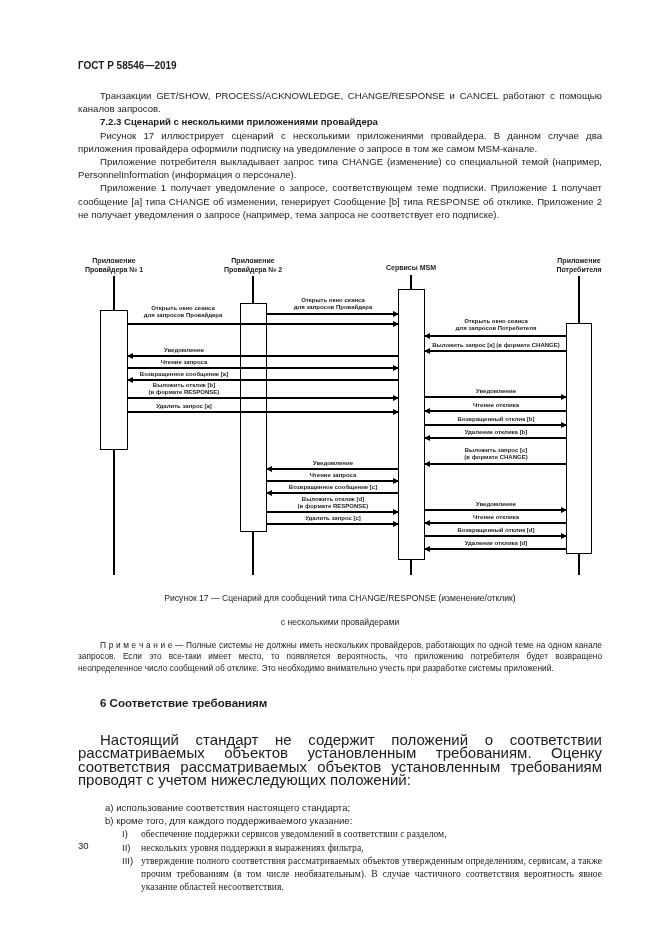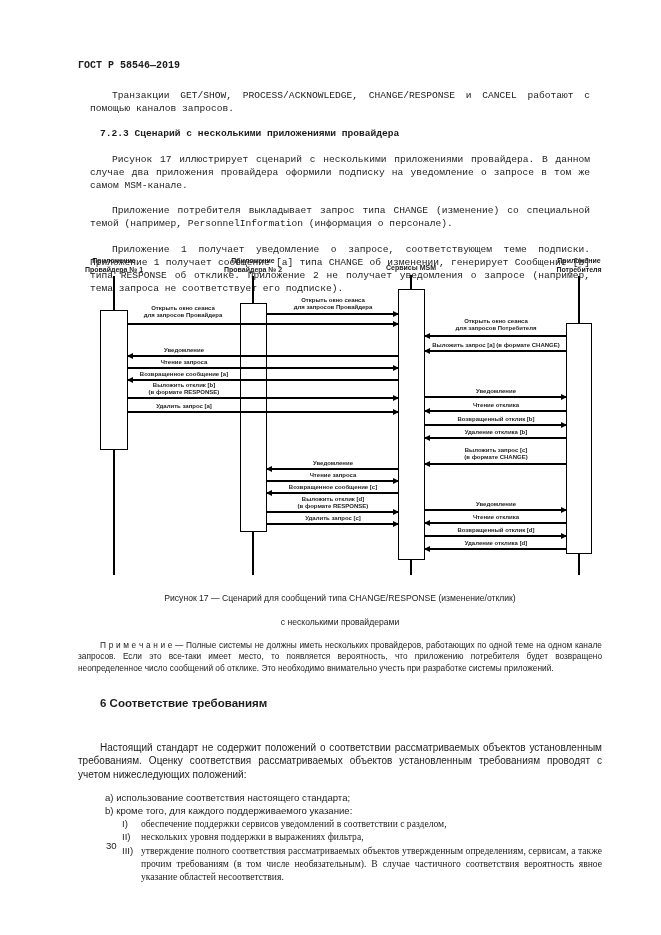--- a/index.html
+++ b/index.html
@@ -1,44 +1,44 @@
 <!DOCTYPE html>
 <html><head>
 <meta charset="utf-8">
 <style>
   html,body{margin:0;padding:0;background:#888;}
   .page{position:relative;width:661px;height:935px;background:#ffffff;overflow:hidden;
         font-family:"Liberation Sans",sans-serif;color:#1c1c1c;}
   
-  .content{position:absolute;left:78px;top:60px;width:524px;font-family:Liberation Mono, monospace;}
+  .content{position:absolute;left:78px;top:60px;width:524px;}
   .doc-header{font-weight:bold;font-size:10px;margin-bottom:18px;}
-  .para{font-size:9.6px;line-height:13.2px;text-align:justify;text-indent:22px;margin:12px;}
+  .para{font-size:9.6px;line-height:13.2px;text-align:justify;text-indent:22px;margin:0;}
   .subhead{font-size:9.6px;line-height:13.2px;font-weight:bold;text-indent:22px;margin:0;}
   
   .diagram{position:absolute;left:0;top:252px;width:661px;height:330px;}
   .dg-head{position:absolute;font-size:7px;line-height:8.5px;font-weight:bold;text-align:center;white-space:pre-line;}
   .dg-stem{position:absolute;width:2px;background:#000;}
   .dg-box{position:absolute;border:1.5px solid #000;background:#fff;box-sizing:border-box;}
   .dg-label{position:absolute;font-size:6px;line-height:7px;font-weight:bold;text-align:center;white-space:pre-line;}
   .dg-line{position:absolute;height:2px;background:#000;}
   .dg-line.r::after{content:"";position:absolute;right:-1px;top:-2px;width:0;height:0;
       border-left:6px solid #000;border-top:3px solid transparent;border-bottom:3px solid transparent;}
   .dg-line.l::before{content:"";position:absolute;left:-1px;top:-2px;width:0;height:0;
       border-right:6px solid #000;border-top:3px solid transparent;border-bottom:3px solid transparent;}
   
   .lower{position:absolute;left:78px;top:580px;width:524px;}
   .caption{font-size:8.6px;line-height:12px;text-align:center;margin:12px;}
   .note{font-size:8.3px;line-height:11.4px;text-align:justify;text-indent:22px;margin-top:9px;}
   .h8{font-size:11.5px;font-weight:bold;margin:23px 0 0 22px;}
-  .sec-p{font-size:10px;line-height:13.2px;text-align:justify;text-indent:22px;margin-top:32px;}
+  .sec-p{font-size:15px;line-height:13.2px;text-align:justify;text-indent:22px;margin-top:24px;}
   .item{font-size:9.6px;line-height:13.2px;margin-left:27px;}
   .roman{display:flex;font-size:9.6px;line-height:13.2px;margin-left:44px;}
   .roman .rlab{width:19px;flex:0 0 19px;}
   .roman .rtext{flex:1;text-align:justify;font-family:Liberation Serif, serif;}
-  .page-num{position:absolute;left:78px;top:840px;font-size:9.6px;margin-left:28px;}
+  .page-num{position:absolute;left:78px;top:840px;font-size:9.6px;}
 </style>
 </head>
 <body>
 
 <div class="page">
 
   <div class="content">
     <div class="doc-header">ГОСТ Р 58546—2019</div>
     <p class="para">Транзакции GET/SHOW, PROCESS/ACKNOWLEDGE, CHANGE/RESPONSE и CANCEL работают с помощью каналов запросов.</p>
     <p class="subhead">7.2.3 Сценарий с несколькими приложениями провайдера</p>

